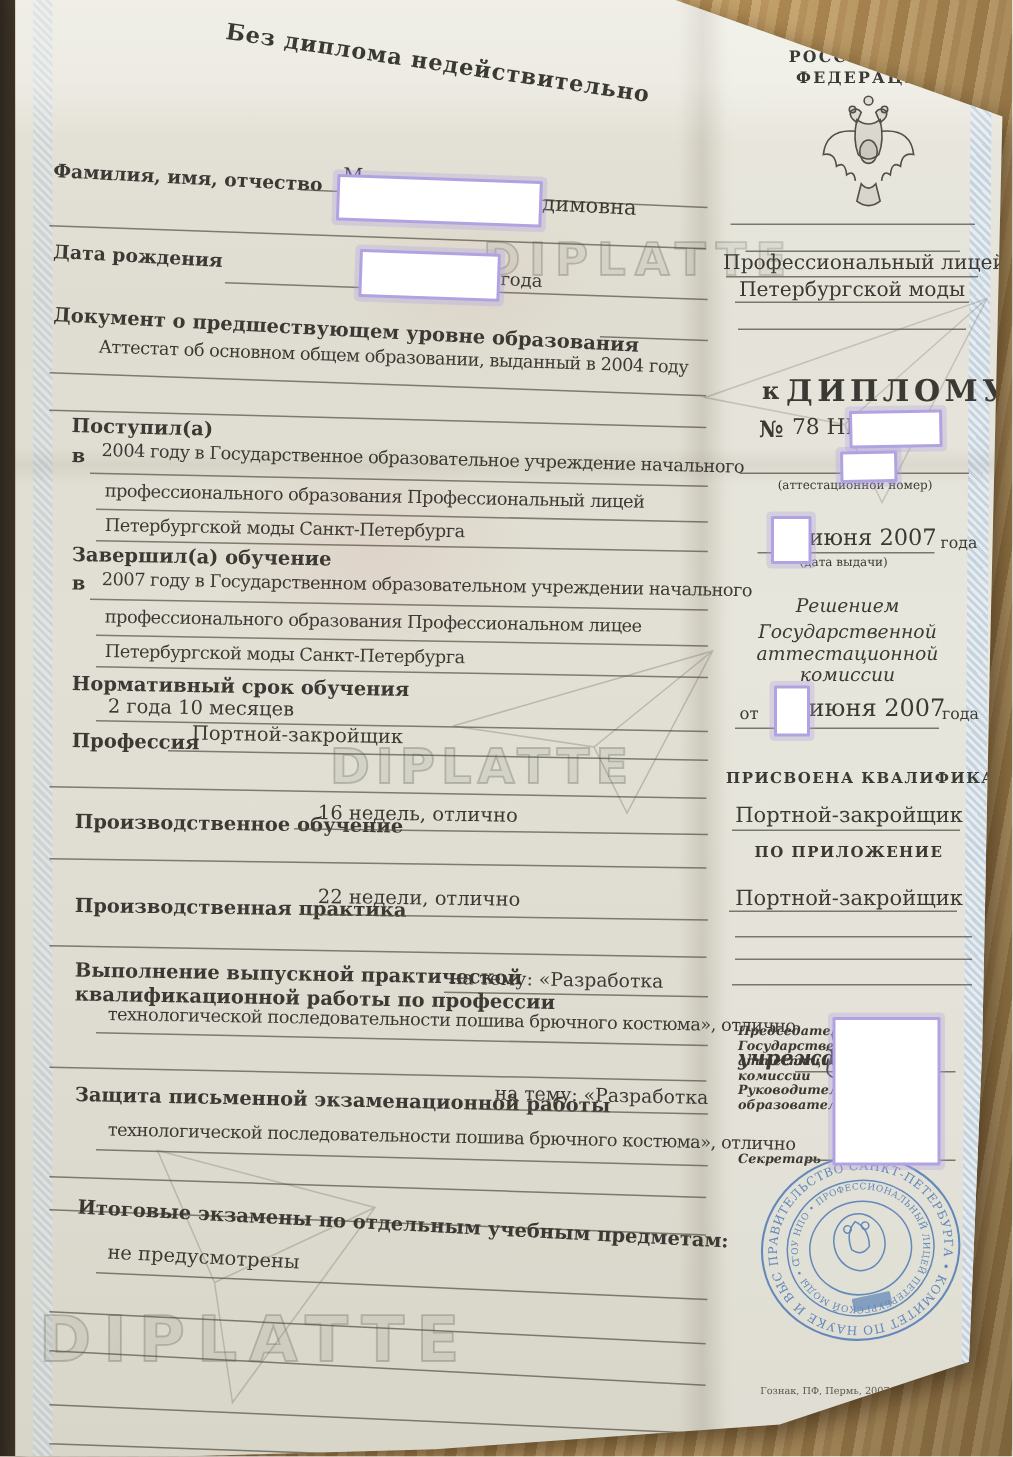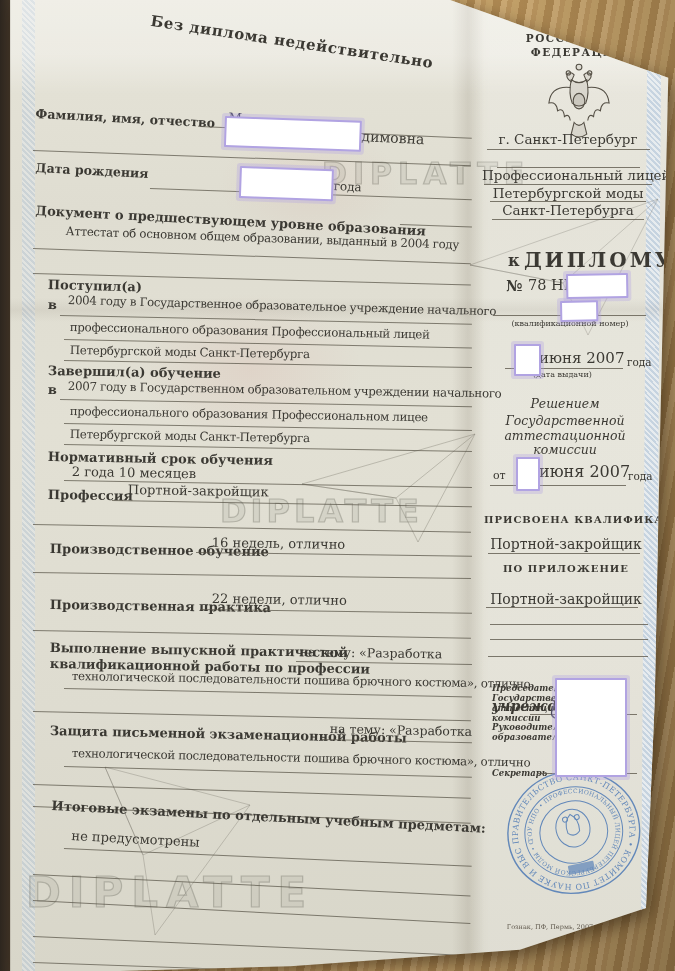--- a/index.html
+++ b/index.html
@@ -153,40 +153,38 @@
         <path d="M27,22 q-6,-4 -4,-8 q4,-3 7,1 z"></path>
         <path d="M43,22 q6,-4 4,-8 q-4,-3 -7,1 z"></path>
         <path d="M27,20 q8,6 16,0 q3,14 -1,24 q-7,6 -14,0 q-4,-10 -1,-24 z"></path>
         <path d="M26,28 Q6,26 4,44 Q12,42 13,52 Q19,48 20,58 Q25,54 26,62" fill="none"></path>
         <path d="M44,28 Q64,26 66,44 Q58,42 57,52 Q51,48 50,58 Q45,54 44,62" fill="none"></path>
         <path d="M30,64 q5,6 10,0 l3,12 q-8,6 -16,0 z"></path>
         <ellipse cx="35" cy="42" rx="6" ry="8"></ellipse>
       </g>
     </svg>
 
-    <div class="t ctr" style="left:482px;top:131px;width:172px;font-size:13.5px;">г. Санкт-Петербург</div>
     <i class="ln lnR" style="left:487px;top:149px;width:163px;"></i>
     <i class="ln lnR" style="left:497px;top:167px;width:143px;"></i>
     <div class="t ctr" style="left:482px;top:167px;width:172px;font-size:13.5px;">Профессиональный лицей</div>
     <i class="ln lnR" style="left:484px;top:184px;width:168px;"></i>
     <div class="t ctr" style="left:482px;top:185px;width:172px;font-size:13.5px;">Петербургской моды</div>
     <i class="ln lnR" style="left:490px;top:201px;width:156px;"></i>
-    <div class="t ctr" style="left:482px;top:202px;width:172px;font-size:13.5px;">Санкт-Петербурга</div>
     <i class="ln lnR" style="left:492px;top:219px;width:152px;"></i>
 
     <div class="t b" style="left:508px;top:251px;font-size:16px;">к</div>
     <div class="t b" style="left:524px;top:248px;font-size:20px;letter-spacing:3px;">ДИПЛОМУ</div>
 
     <div class="t b" style="left:506px;top:277px;font-size:15px;">№</div>
     <div class="t" style="left:528px;top:277px;font-size:14.5px;">78 НН</div>
     <div class="redact" style="left:566px;top:274px;width:58px;height:21px;transform:rotate(-1deg);"></div>
 
     <div class="redact" style="left:560px;top:301px;width:34px;height:17px;transform:rotate(-1deg);"></div>
     <i class="ln lnR" style="left:493px;top:315px;width:153px;"></i>
-    <div class="t ctr" style="left:490px;top:319px;width:160px;font-size:8px;">(квалификационной номер)</div>
+    <div class="t ctr" style="left:490px;top:319px;width:160px;font-size:8px;">(аттестационной номер)</div>
 
     <div class="redact" style="left:514px;top:344px;width:23px;height:28px;"></div>
     <div class="t" style="left:539px;top:349px;font-size:15px;">июня 2007</div>
     <i class="ln lnR" style="left:505px;top:368px;width:118px;"></i>
     <div class="t" style="left:627px;top:356px;font-size:10.5px;">года</div>
     <div class="t" style="left:533px;top:370px;font-size:8px;">(дата выдачи)</div>
 
     <div class="t it ctr" style="left:482px;top:396px;width:166px;font-size:12.5px;">Решением</div>
     <div class="t it ctr" style="left:482px;top:413px;width:166px;font-size:12.5px;">Государственной</div>
     <div class="t it ctr" style="left:482px;top:428px;width:166px;font-size:12.5px;">аттестационной</div>

